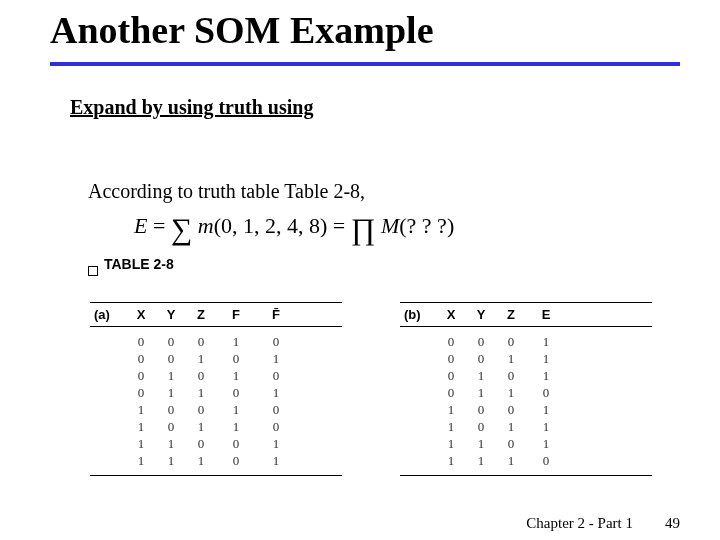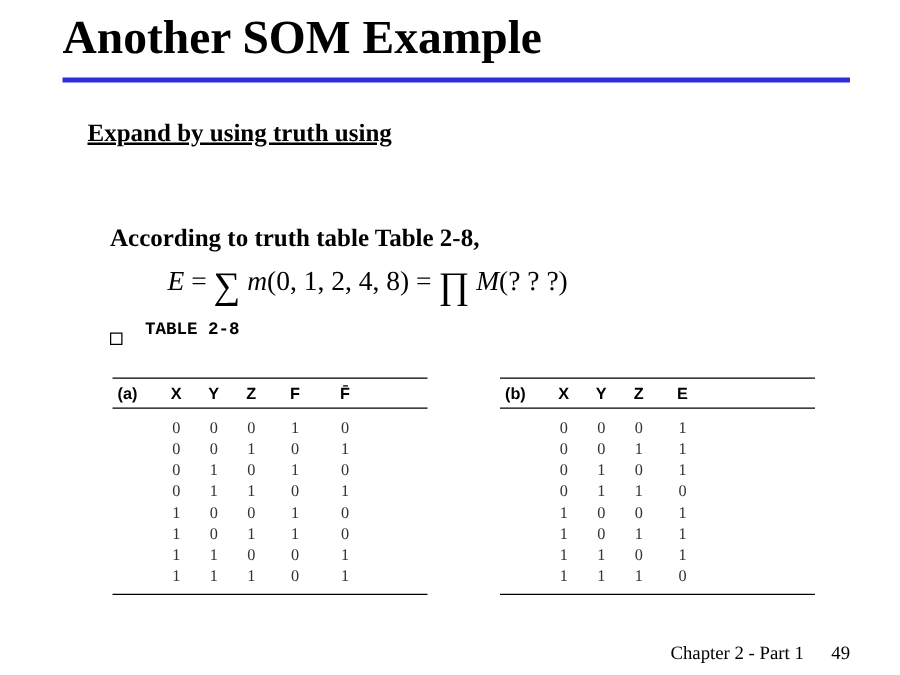--- a/index.html
+++ b/index.html
@@ -48,21 +48,20 @@
     font-size: 22px;
     font-style: italic;
   }
   .overline { text-decoration: overline; font-style: italic; }
   .upright { font-style: normal; }
   .line2 {
     position: absolute;
     top: 180px;
     left: 88px;
     font-size: 20px;
-    font-weight: bold;
   }
   .eq2 {
     position: absolute;
     top: 212px;
     left: 134px;
     font-size: 22px;
     font-style: italic;
     white-space: nowrap;
   }
   .bullet-sq {
@@ -70,22 +69,22 @@
     top: 266px;
     left: 88px;
     width: 10px;
     height: 10px;
     border: 1px solid #000;
     box-sizing: border-box;
   }
   .tbl-title {
     position: absolute;
     top: 256px;
-    left: 116px;
-    font-family: Liberation Mono, monospace;
+    left: 104px;
+    font-family: Liberation Sans, sans-serif;
     font-weight: bold;
     font-size: 14px;
     line-height: 16px;
   }
   .tables {
     position: absolute;
     top: 302px;
     left: 90px;
     right: 40px;
     display: flex;
@@ -127,21 +126,21 @@
     text-align: left;
     padding-left: 4px;
   }
   .footer {
     position: absolute;
     bottom: 8px;
     left: 0;
     right: 12px;
     display: flex;
     justify-content: flex-end;
-    gap: 22px;
+    gap: 32px;
     font-size: 15px;
     padding-left: 20px;
   }
   .big { font-size: 30px; vertical-align: -6px; font-style: normal; }
 </style>
 </head>
 <body>
 
 <div class="slide">
   <div class="title">Another SOM Example</div>

